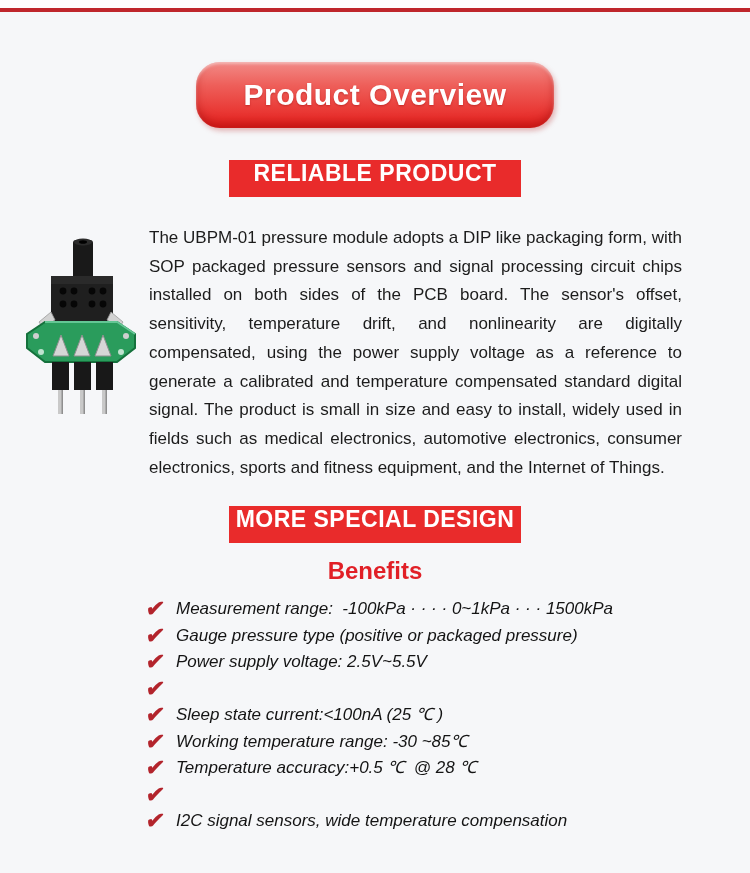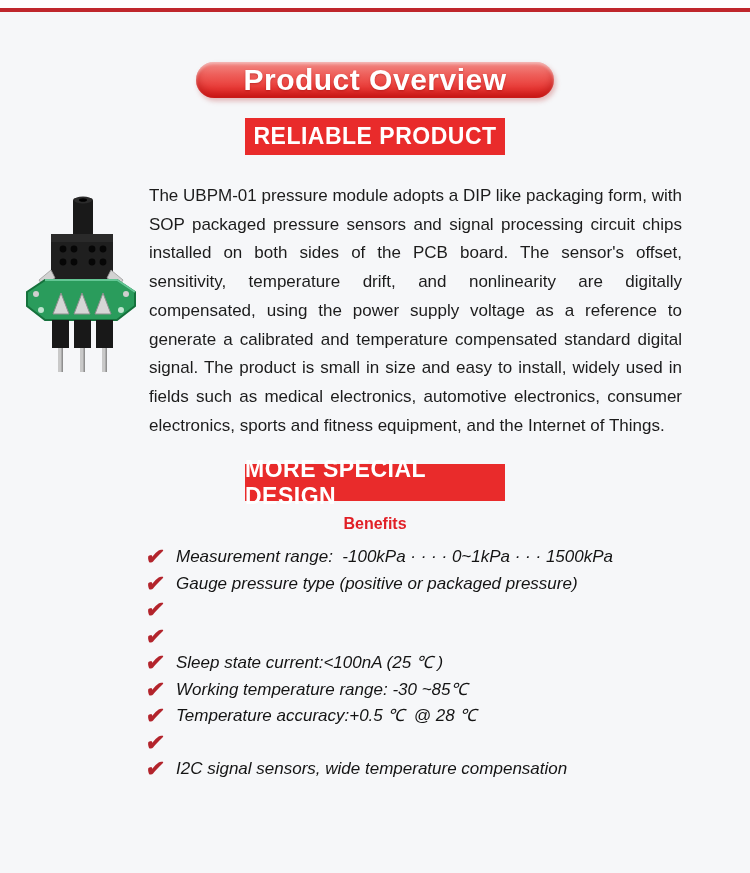--- a/index.html
+++ b/index.html
@@ -8,40 +8,40 @@
     height: 873px;
     background: #f6f7f9;
     font-family: "Liberation Sans", sans-serif;
     position: relative;
     overflow: hidden;
   }
   .top-strip { height: 8px; background: #fefefe; }
   .top-line { height: 4px; background: #bf262c; }
 
   .po-banner {
-    width: 358px; height: 36px;
+    width: 358px; height: 66px;
     margin: 50px auto 0 auto;
     border-radius: 24px;
     background: linear-gradient(180deg, #f28b87 0%, #ee5f5a 35%, #e6201d 100%);
     box-shadow: inset 0 2px 3px rgba(255,255,255,0.45),
                 inset 0 -5px 9px rgba(160,10,10,0.5),
                 2px 3px 5px rgba(190,60,60,0.35);
     display: flex; align-items: center; justify-content: center;
   }
   .po-banner span {
     color: #ffffff; font-size: 30px; font-weight: bold;
     text-shadow: 0 1px 2px rgba(140,10,10,0.4);
     letter-spacing: 0.5px;
   }
 
   .red-ribbon {
-    width: 260px; height: 37px;
-    margin: 20px auto 0 auto;
+    width: 292px; height: 37px;
+    margin: 32px auto 0 auto;
     background: #e92b2b;
-    display: flex; align-items: center; justify-content: center;
+    display: flex; justify-content: center;
   }
   .red-ribbon span {
     color: #ffffff; font-size: 23px; font-weight: bold; letter-spacing: 0.5px;
   }
 
   .content-row {
     margin-top: 27px;
     display: flex;
     padding-left: 21px;
     padding-right: 68px;
@@ -55,21 +55,21 @@
     line-height: 1.69;
     text-align: justify;
   }
 
   .ribbon-more { margin-top: 24px; }
 
   .benefits-heading {
     margin-top: 14px;
     text-align: center;
     color: #e11f26;
-    font-size: 16px;
+    font-size: 24px;
     font-weight: bold;
   }
 
   ul.benefits-list {
     list-style: none;
     margin-top: 11px;
     padding-left: 146px;
   }
   ul.benefits-list li {
     display: flex;
@@ -166,20 +166,21 @@
   <li>
     <span class="check-icon">✔</span>
     <span class="benefit-text">Measurement range:  -100kPa · · · · 0~1kPa · · · 1500kPa</span>
   </li>
   <li>
     <span class="check-icon">✔</span>
     <span class="benefit-text">Gauge pressure type (positive or packaged pressure)</span>
   </li>
   <li>
     <span class="check-icon">✔</span>
+    <span class="benefit-text">Power supply voltage: 2.5V~5.5V</span>
   </li>
   <li>
     <span class="check-icon">✔</span>
   </li>
   <li>
     <span class="check-icon">✔</span>
     <span class="benefit-text">Sleep state current:&lt;100nA (25 ℃ )</span>
   </li>
   <li>
     <span class="check-icon">✔</span>

